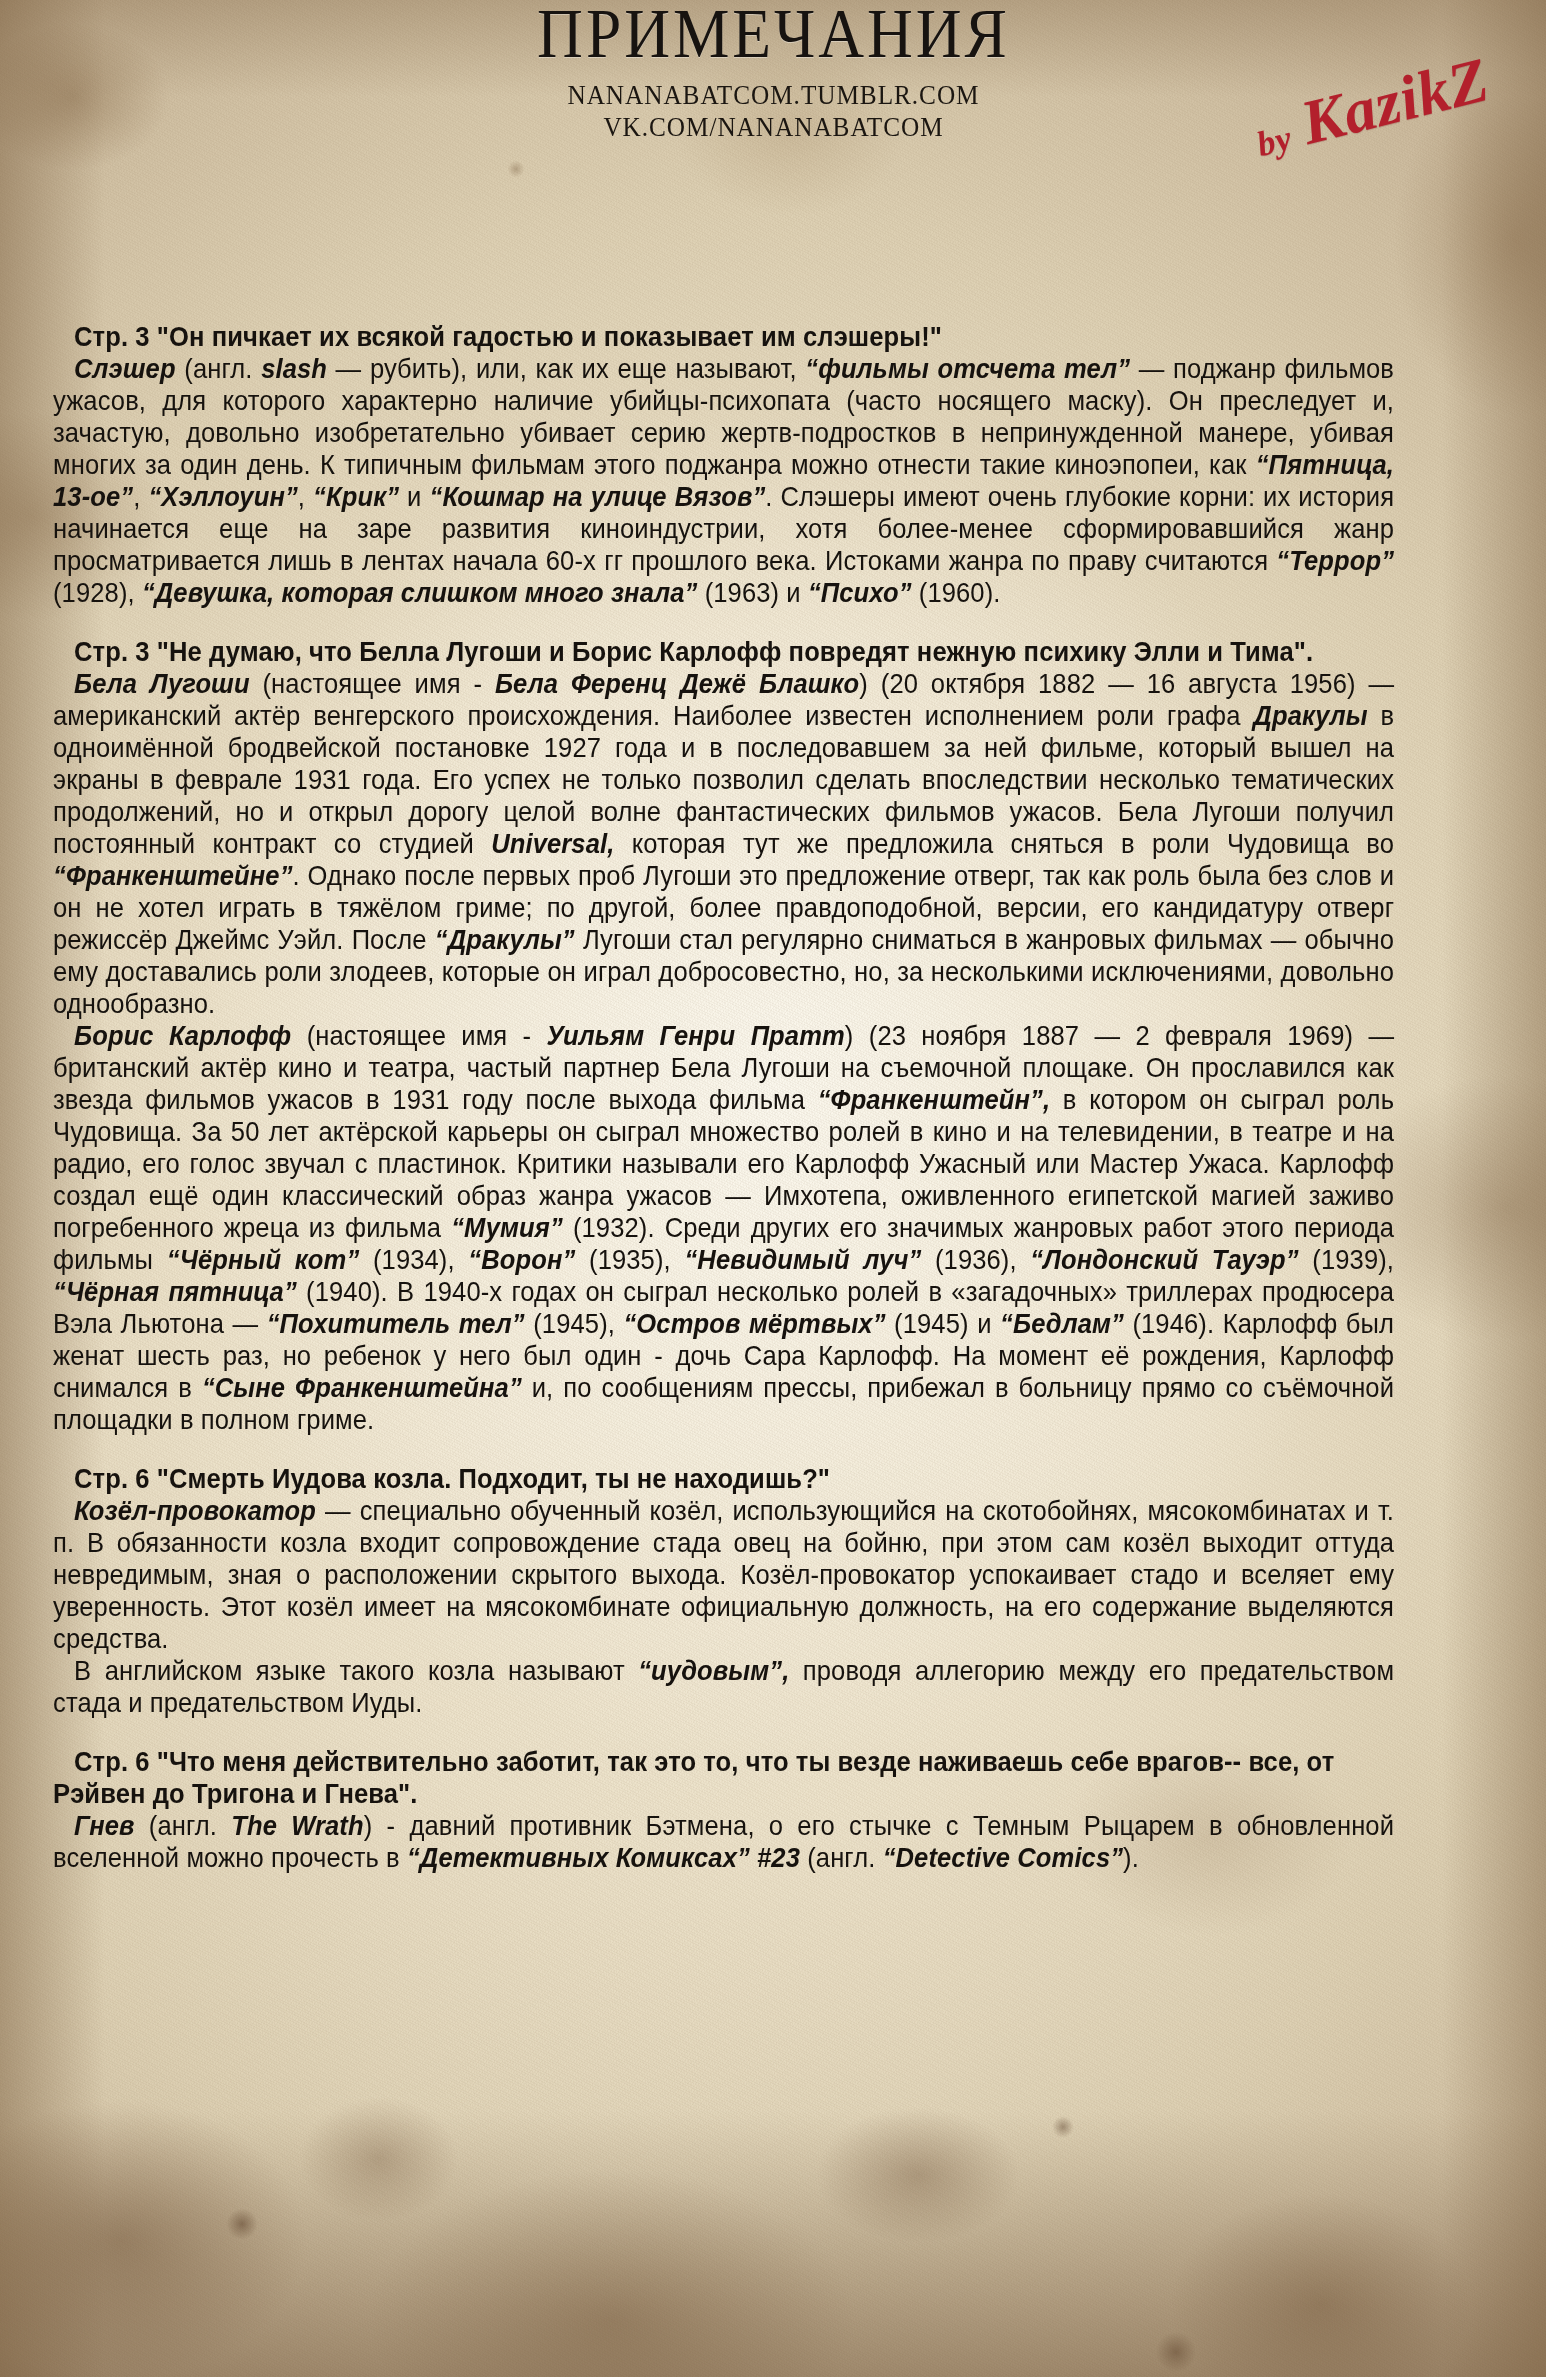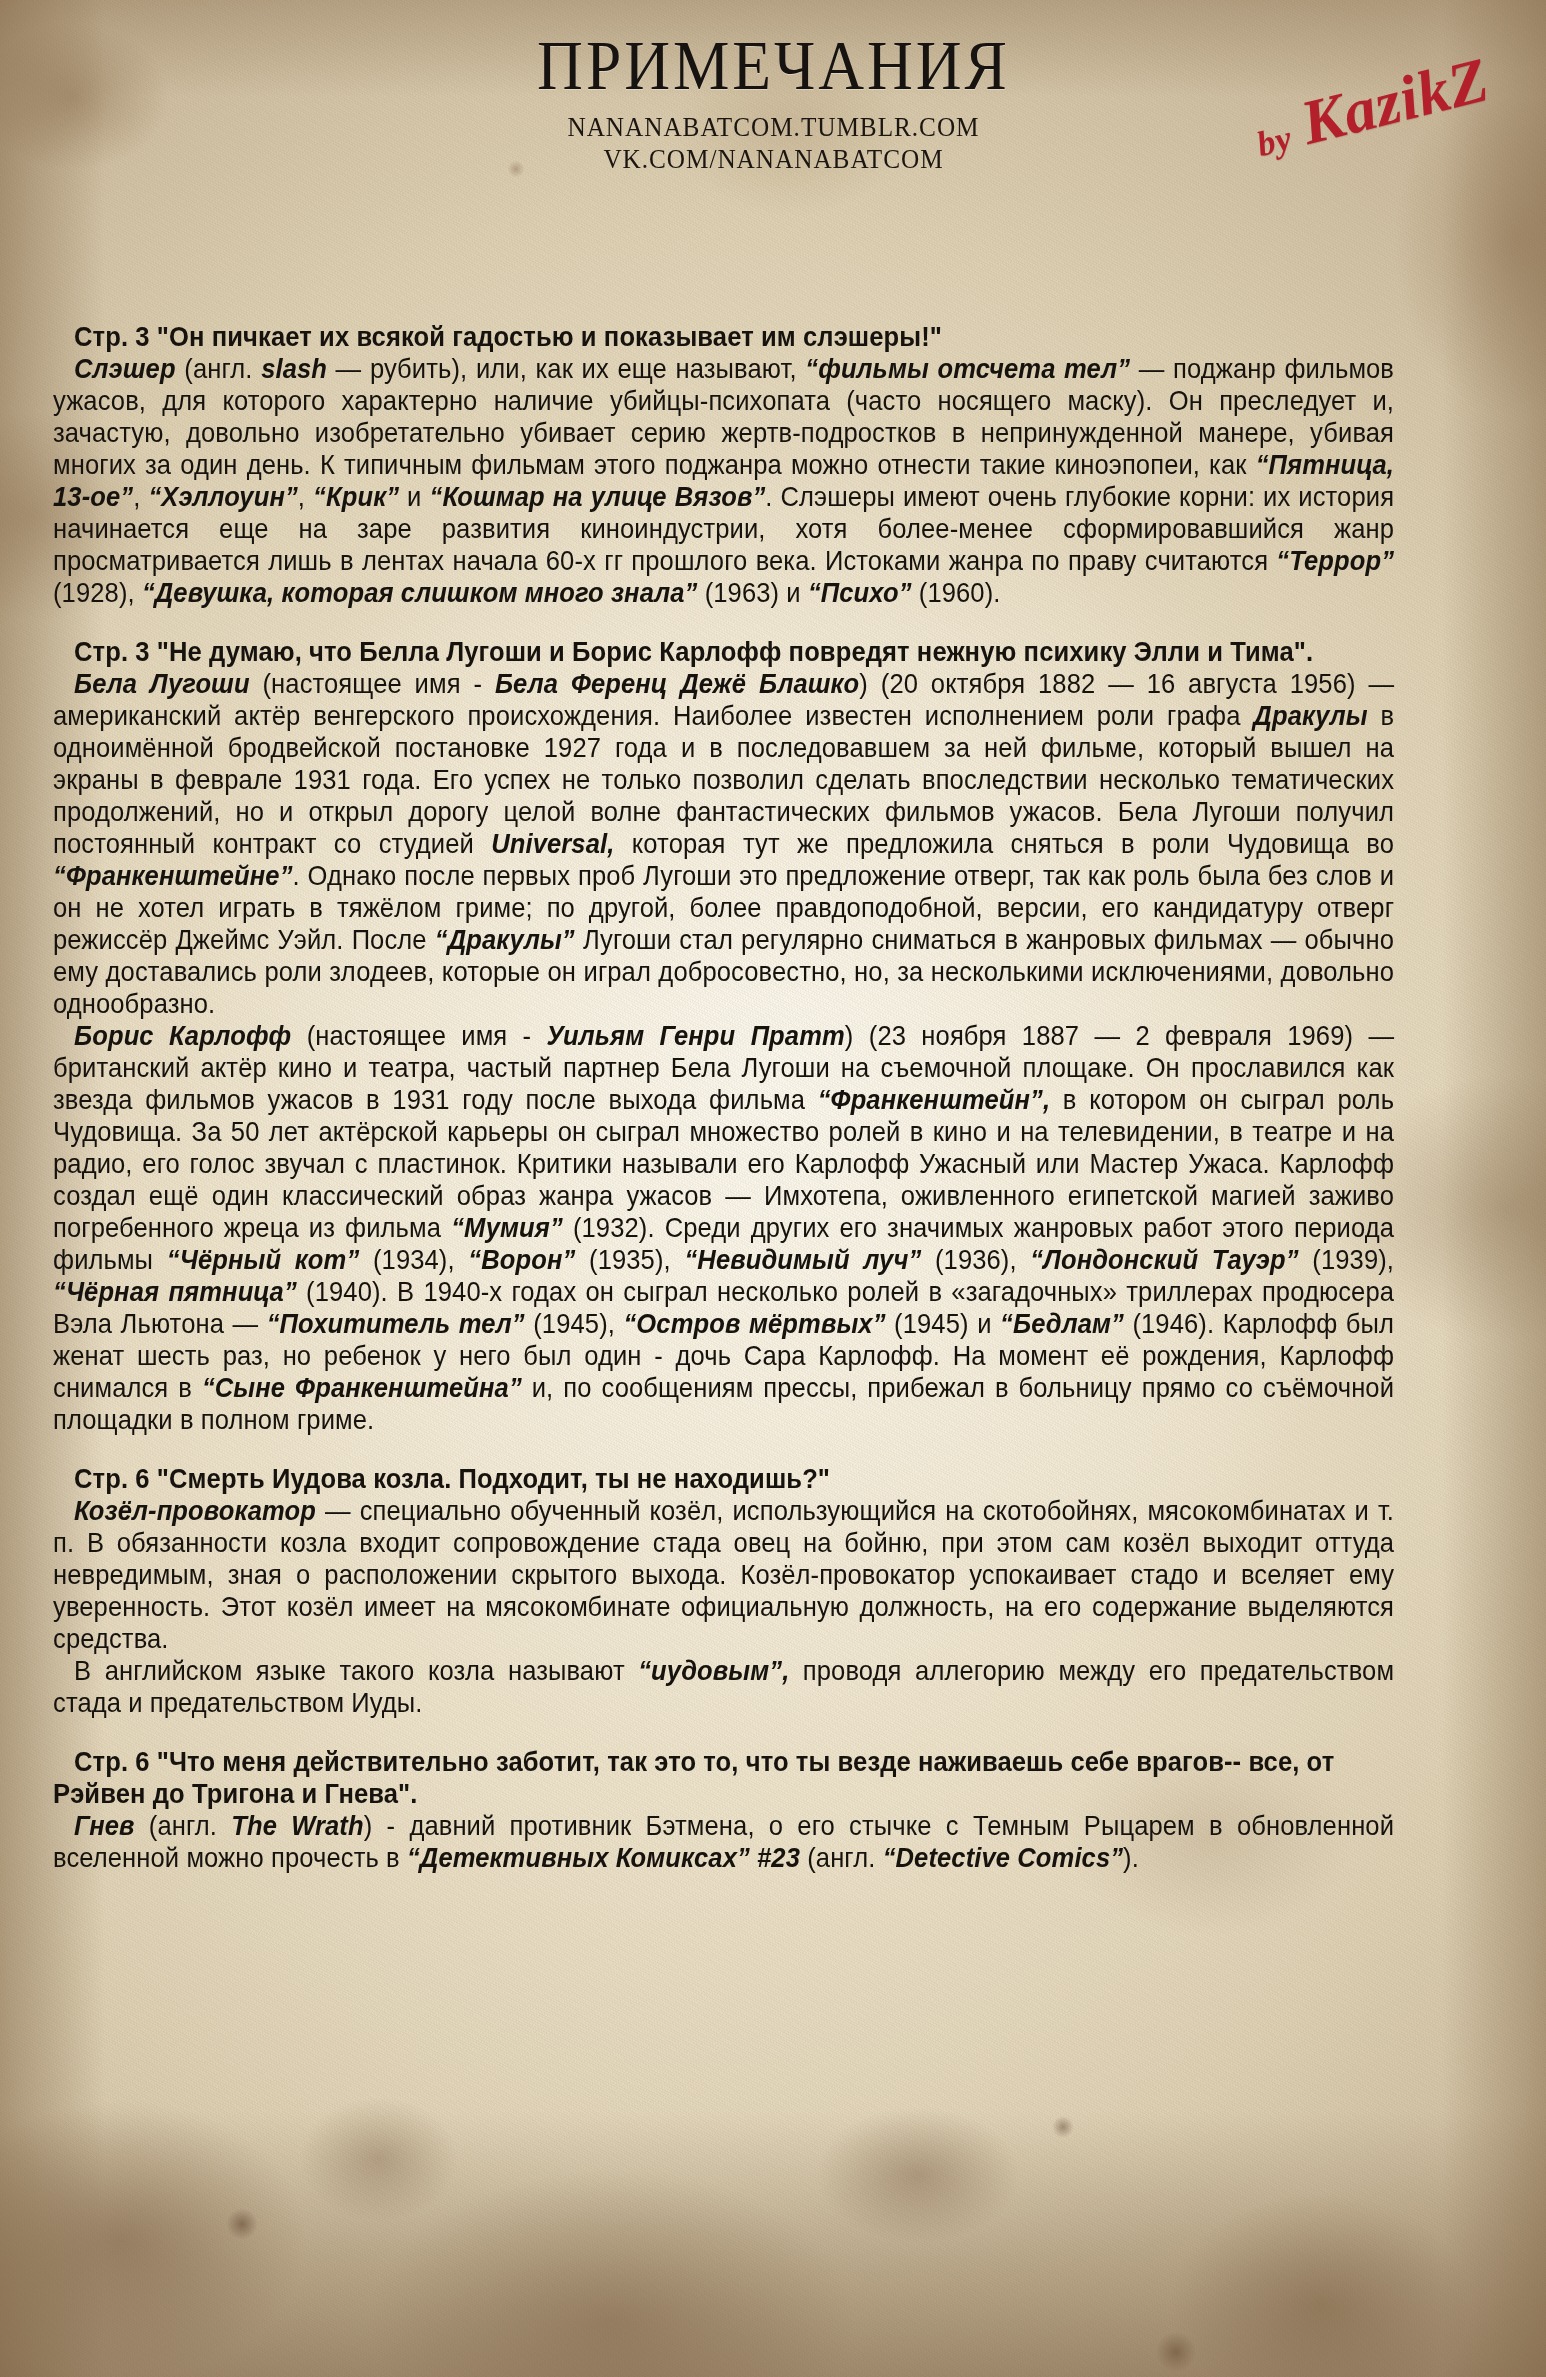--- a/index.html
+++ b/index.html
@@ -62,21 +62,20 @@
 
   
   #content{
     position:absolute; inset:0;
     z-index:5;
   }
 
   
   .header{
     position:relative;
-    padding-top:32px;
     text-align:center;
   }
   .doc-title{
     font-family:"Liberation Serif", serif;
     font-size:69px;
     line-height:1.0;
     letter-spacing:3.2px;
     color:#171310;
     font-weight:400;
     margin:0;

